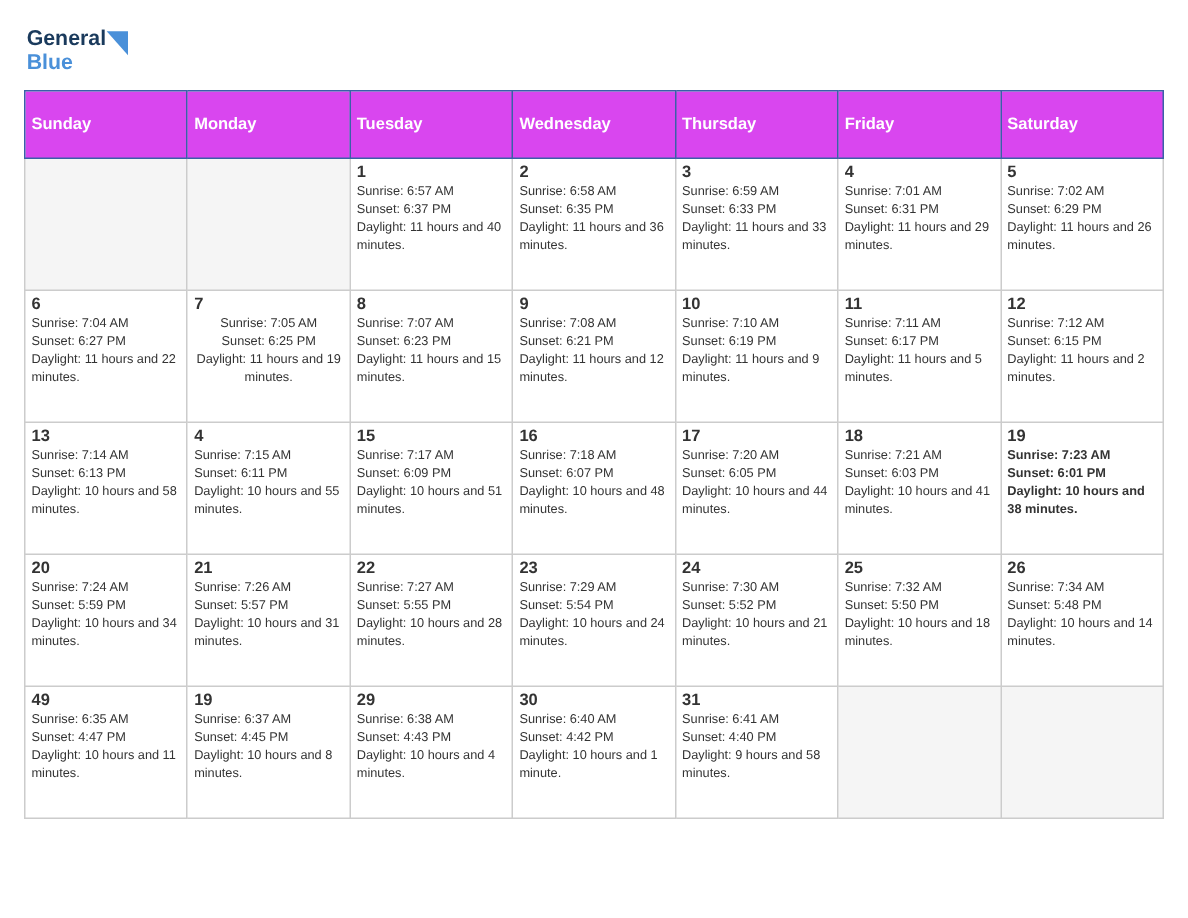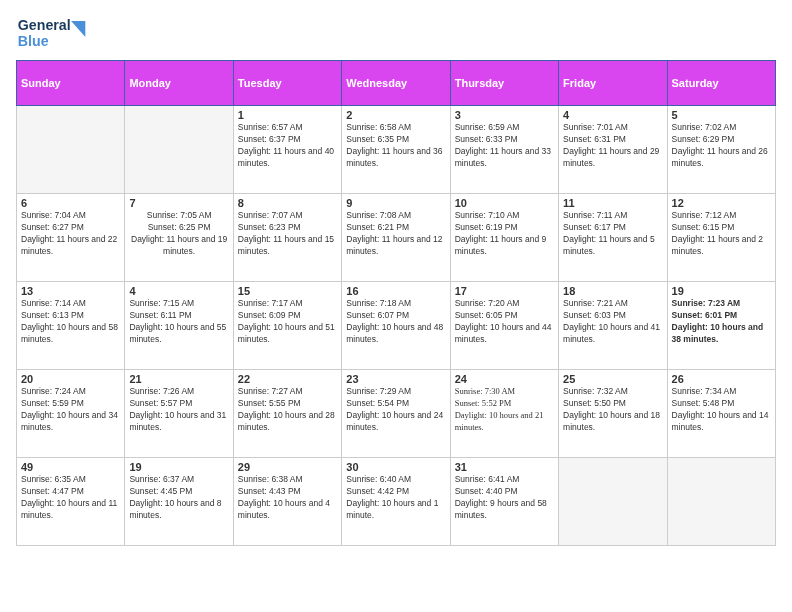--- a/index.html
+++ b/index.html
@@ -259,21 +259,21 @@
 Daylight: 10 hours and 28 minutes.</div>
           </td>
           <td>
             <span class="day-number">23</span>
             <div class="day-info" style="white-space: pre-line;">Sunrise: 7:29 AM
 Sunset: 5:54 PM
 Daylight: 10 hours and 24 minutes.</div>
           </td>
           <td>
             <span class="day-number">24</span>
-            <div class="day-info" style="white-space: pre-line; font-family: Liberation Serif, serif;">Sunrise: 7:30 AM
+            <div class="day-info" style="white-space: pre-line;">Sunrise: 7:30 AM
 Sunset: 5:52 PM
 Daylight: 10 hours and 21 minutes.</div>
           </td>
           <td>
             <span class="day-number">25</span>
             <div class="day-info" style="white-space: pre-line;">Sunrise: 7:32 AM
 Sunset: 5:50 PM
 Daylight: 10 hours and 18 minutes.</div>
           </td>
           <td>

